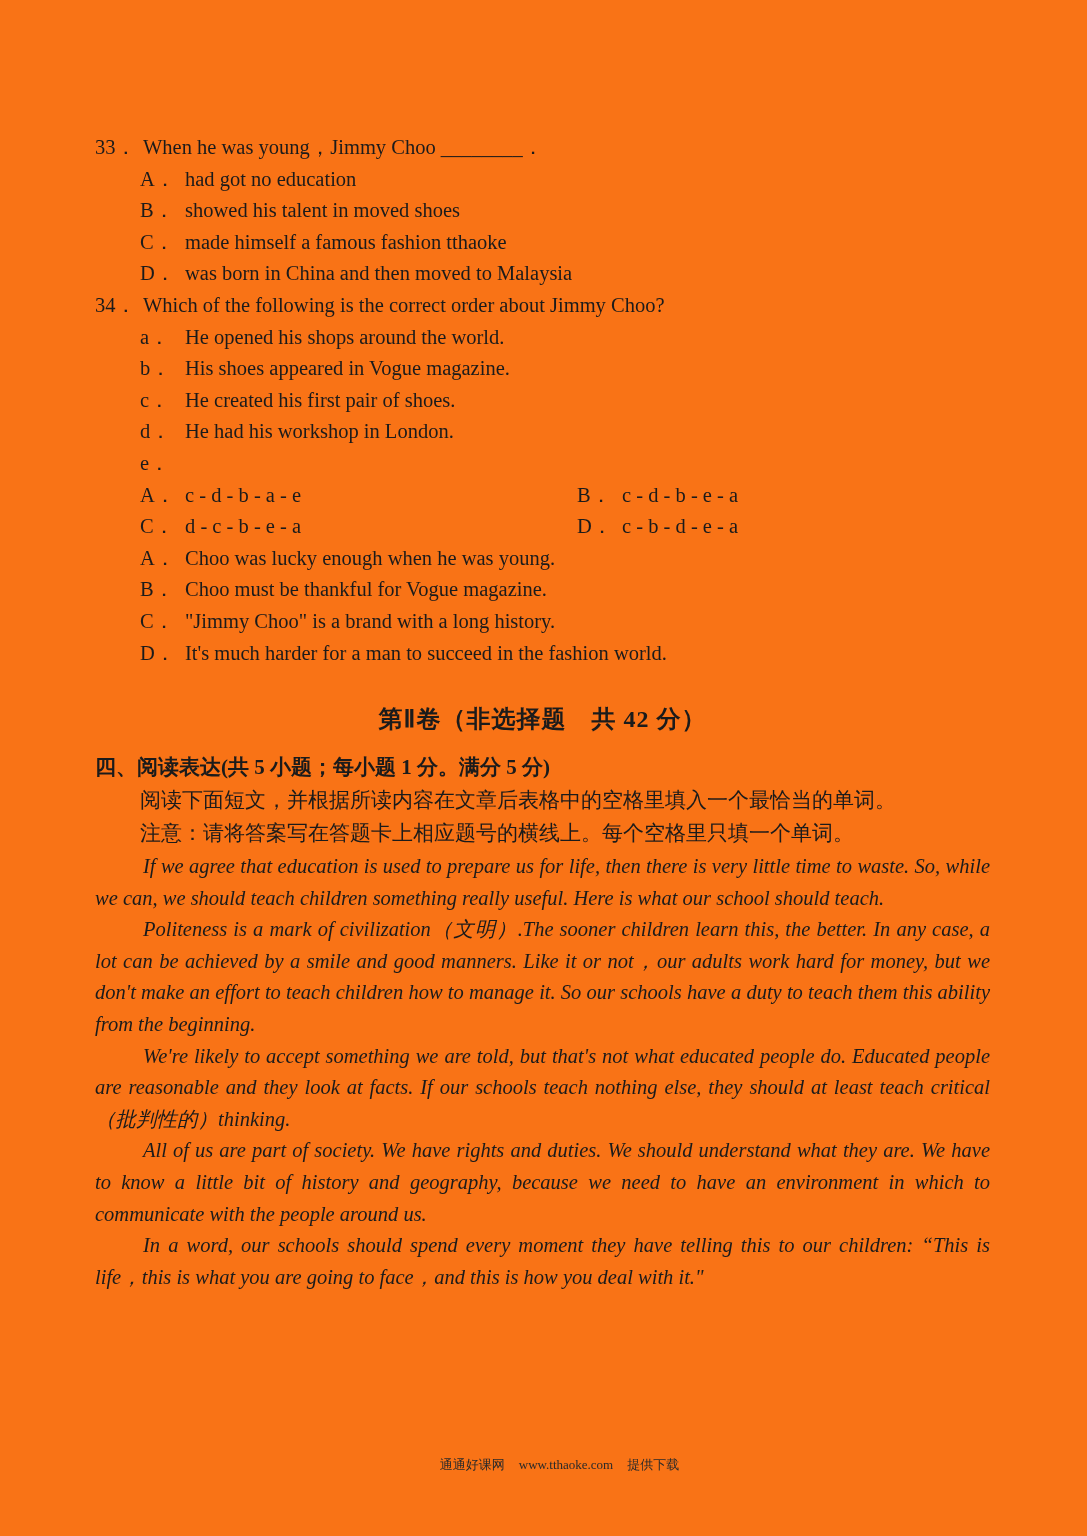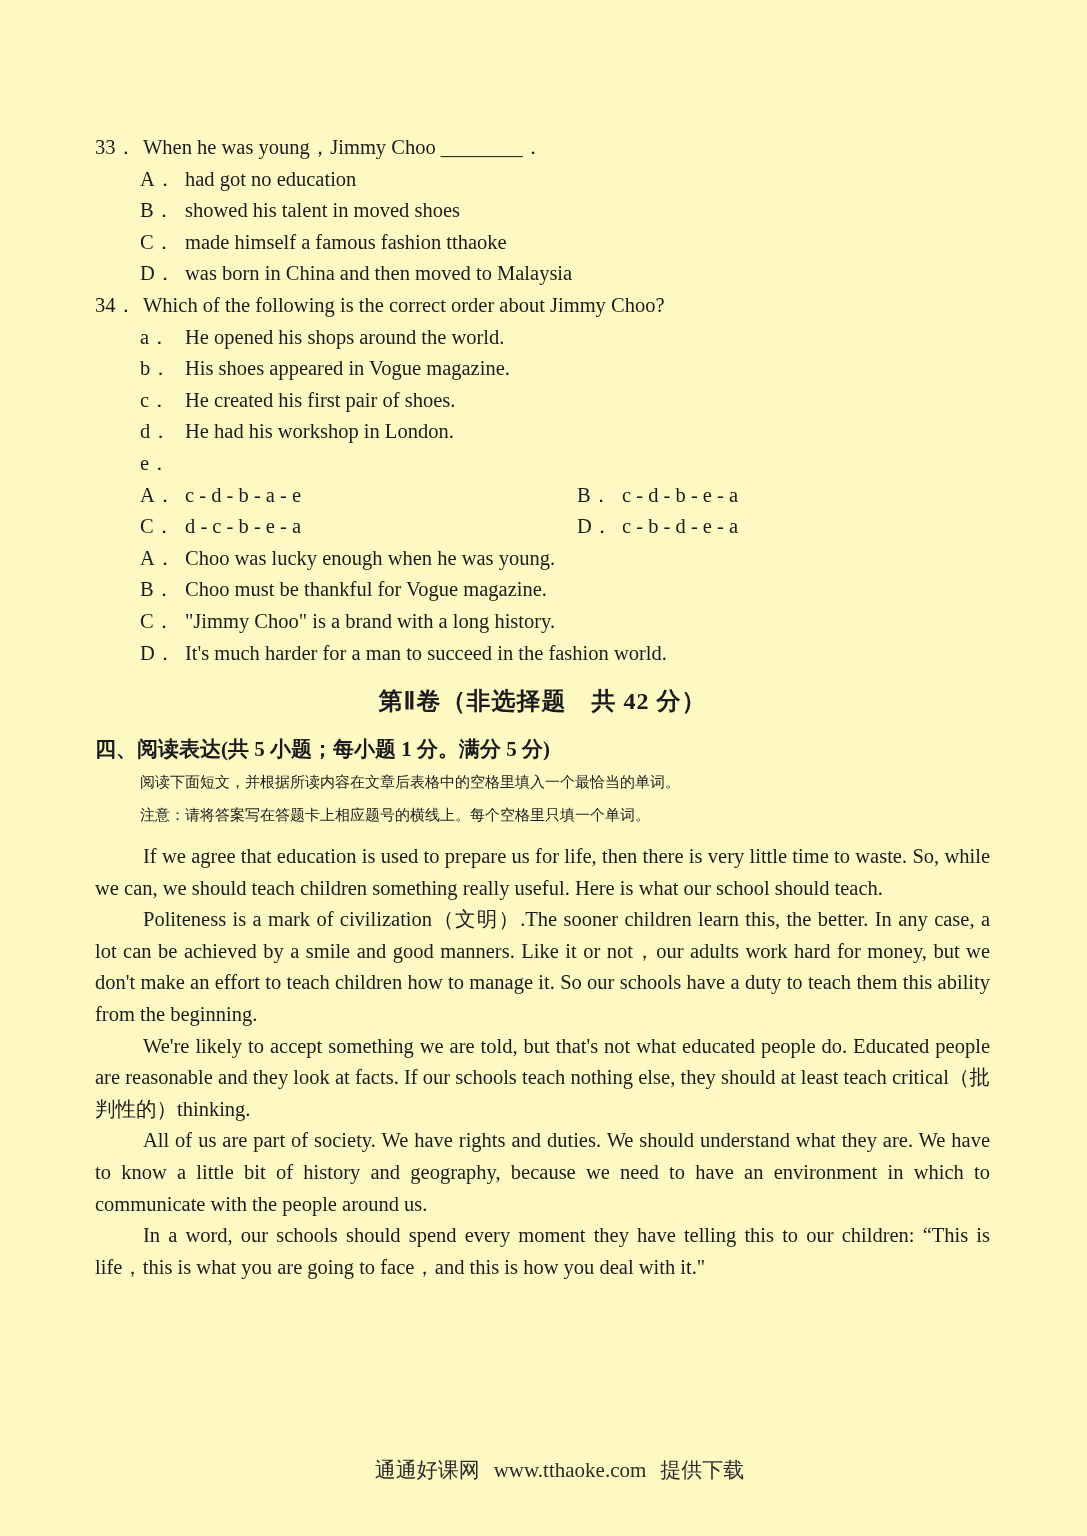--- a/index.html
+++ b/index.html
@@ -2,21 +2,21 @@
 <html><head>
 <meta charset="utf-8">
 <style>
   * { margin: 0; padding: 0; box-sizing: border-box; }
   html, body { background: #ffffff; }
   .page {
     position: relative;
     width: 1087px;
     height: 1536px;
     margin: 0 auto;
-    background: #fef9c3;
+    background: #f97316;
     color: #1b1b1b;
     font-family: "Liberation Serif", serif;
     padding: 132px 97px 0 95px;
     overflow: hidden;
   }
   .line {
     display: flex;
     align-items: baseline;
     line-height: 31.6px;
     font-size: 20.5px;
@@ -27,52 +27,52 @@
   .opt-label { flex: 0 0 45px; }
   .choice-row {
     display: flex;
     padding-left: 45px;
     line-height: 31.6px;
     font-size: 20.5px;
   }
   .choice-cell { display: flex; align-items: baseline; }
   .choice-cell.left { width: 437px; }
   .section2-title {
-    margin-top: 14px;
+    margin-top: 32px;
     text-align: center;
     font-weight: bold;
     font-size: 24px;
     line-height: 36px;
     letter-spacing: 1px;
   }
   .sec4-heading {
     margin-top: 14px;
     font-weight: bold;
     font-size: 21px;
     line-height: 33px;
   }
   .instruction {
-    font-size: 15px;
+    font-size: 21px;
     line-height: 33px;
     padding-left: 45px;
   }
-  .passage { margin-top: 9px; }
+  .passage { margin-top: 1px; font-style: italic; }
   .passage p {
     font-size: 20.5px;
     line-height: 31.6px;
     text-align: justify;
     text-indent: 48px;
   }
   .page-footer {
     position: absolute;
     top: 1456px;
     left: 0;
     width: 100%;
     text-align: center;
-    font-size: 21px;
+    font-size: 13px;
     color: #2a2a2a;
     padding-left: 32px;
   }
   .page-footer span { margin: 0 7px; }
 </style>
 </head>
 <body>
 
 <div class="page">
 

